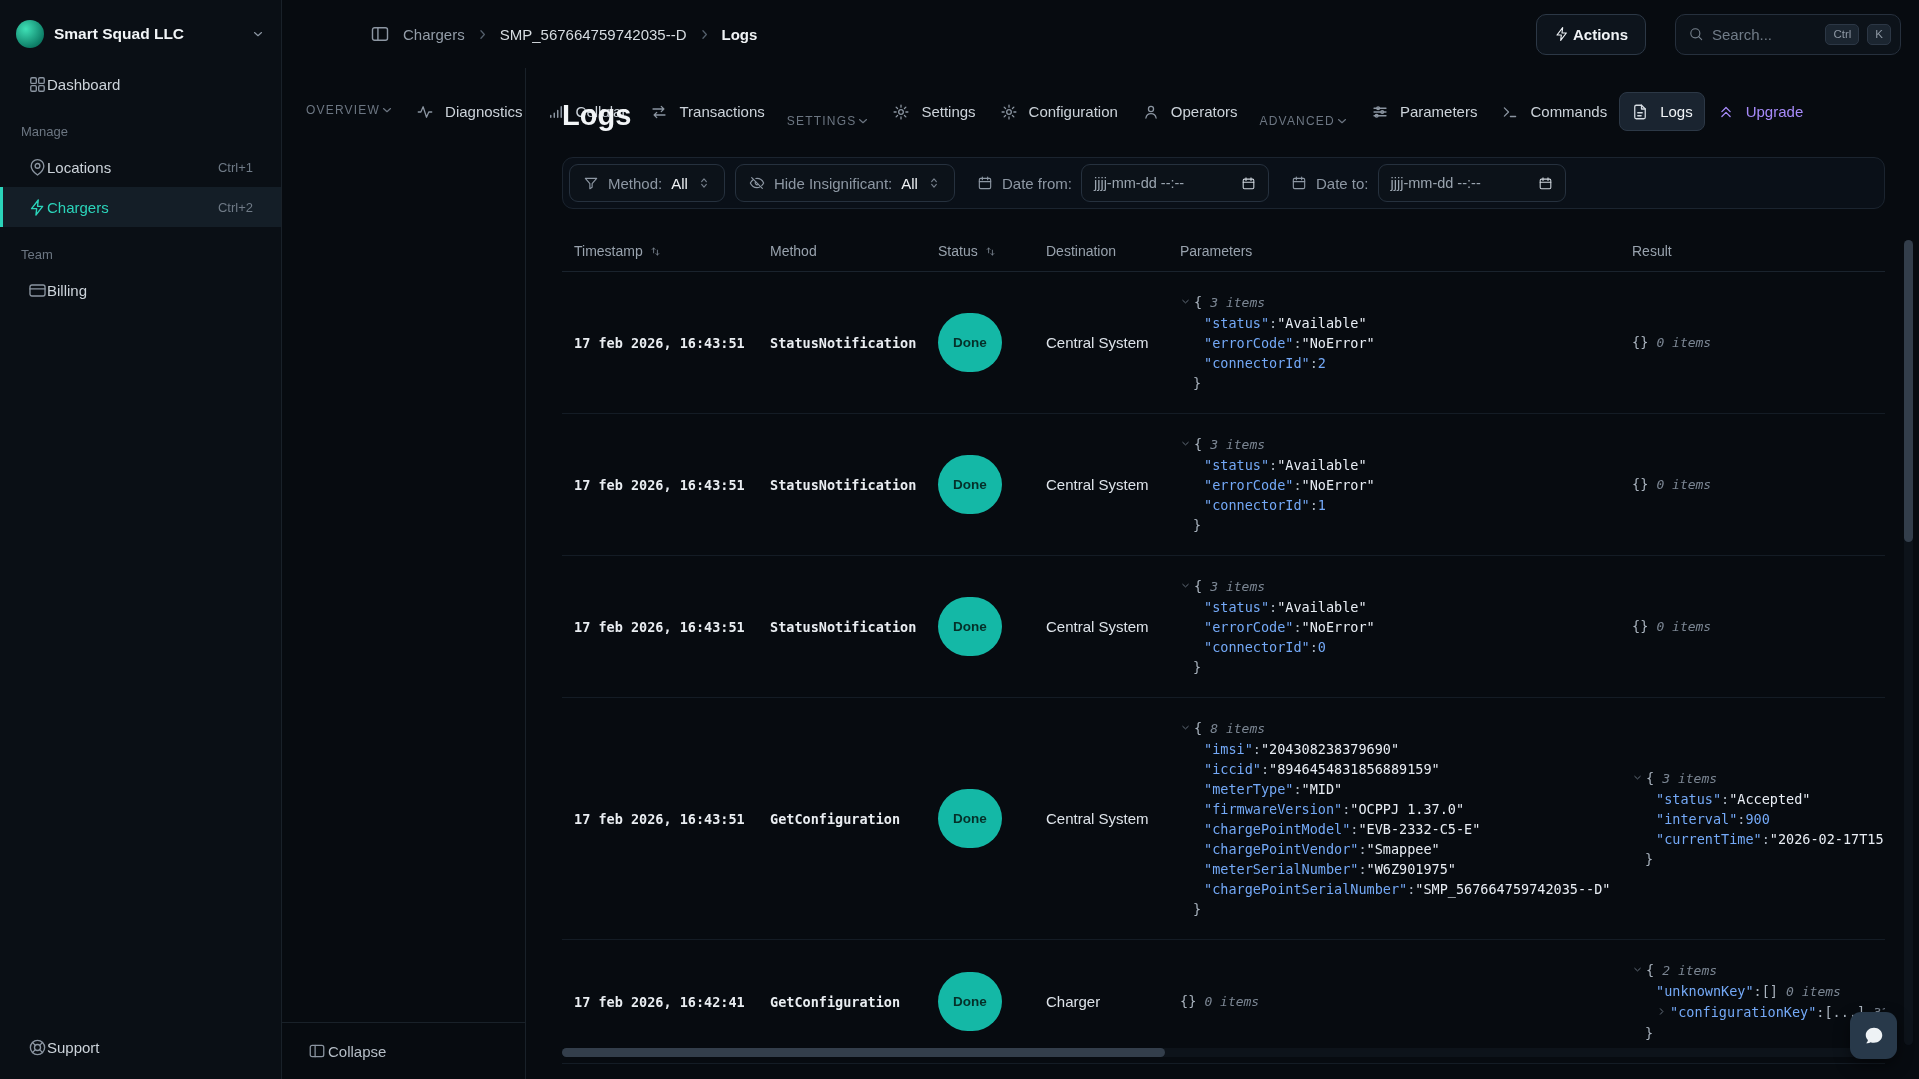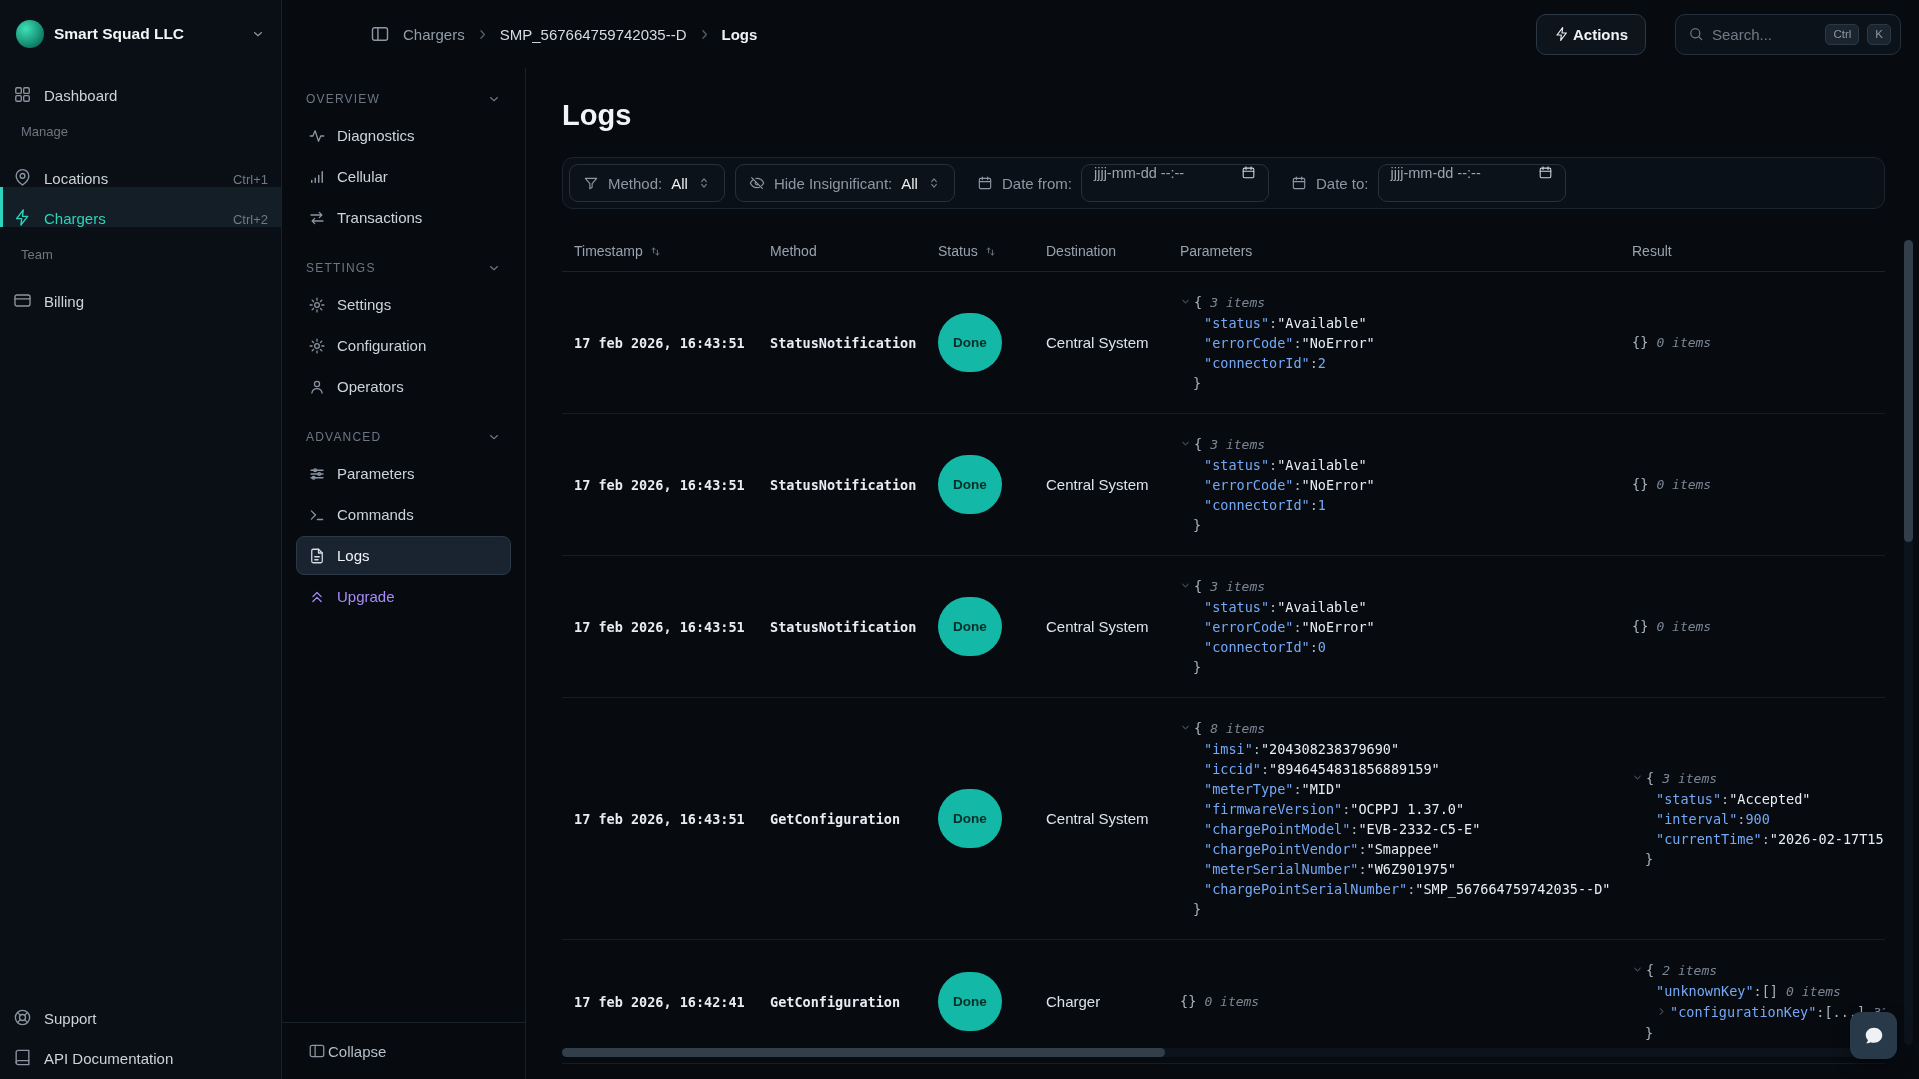--- a/index.html
+++ b/index.html
@@ -14,21 +14,21 @@
   .app{display:flex;width:100%;height:100%}
 
   
   .sidebar{width:282px;min-width:282px;background:#0a0f15;border-right:1px solid #192129;
     display:flex;flex-direction:column;padding:10px 0 12px}
   .org{display:flex;align-items:center;gap:10px;padding:10px 16px 16px;cursor:pointer}
   .logo{width:28px;height:28px;border-radius:50%;flex:none;
     background:radial-gradient(circle at 35% 32%,#3fe0b6,#0d7d66 72%,#085546)}
   .org-name{font-size:15.5px;font-weight:700;color:#f2f5f7;flex:1}
   .org .icon{color:#8d97a3}
-  .nav-item{display:flex;align-items:flex-end;gap:12px;height:40px;padding:0 13px;
+  .nav-item{display:flex;align-items:center;height:40px;padding:0 28px;
     color:#ccd3da;font-size:15px;cursor:pointer;position:relative}
   .nav-item .icon{width:19px;height:19px;color:#8b95a1}
   .nav-item.active{background:#141e27;color:var(--teal)}
   .nav-item.active .icon{color:var(--teal)}
   .nav-item.active::before{content:"";position:absolute;left:0;top:0;bottom:0;width:3px;background:var(--teal)}
   .shortcut{margin-left:auto;color:#6f7a86;font-size:13px}
   .sb-heading{padding:20px 21px 8px;color:#6c7682;font-size:13px}
   .sb-spacer{flex:1}
   .profile{display:flex;align-items:center;gap:10px;border-top:1px solid #192129;margin-top:10px;
     padding:13px 14px 4px;cursor:pointer}
@@ -58,21 +58,21 @@
     font-size:15px;font-family:inherit}
   .search input::placeholder{color:#717c88}
   .kbd{background:#1b2530;border:1px solid #2c3745;border-radius:5px;padding:2px 7px;
     font-size:11.5px;color:#8d97a3;line-height:15px}
 
   .content-row{flex:1;display:flex;min-height:0}
 
   
   .subnav{width:244px;min-width:244px;border-right:1px solid #192129;display:flex;flex-direction:column;
     padding:24px 14px 0}
-  #subnav-sections{display:flex;flex-direction:column}
+  #subnav-sections{display:flex;flex-direction:row}
   .sn-heading{display:flex;align-items:center;justify-content:space-between;padding:0 10px;
     margin:22px 0 10px;color:#6c7682;font-size:12px;letter-spacing:1.2px;cursor:pointer}
   #subnav-sections .sn-heading:first-child{margin-top:0}
   .sn-heading .icon{width:14px;height:14px;color:#6c7682}
   .sn-item{display:flex;align-items:center;gap:11px;height:39px;padding:0 11px;border-radius:8px;
     margin-bottom:2px;color:#ccd3da;font-size:15px;cursor:pointer;border:1px solid transparent}
   .sn-item .icon{color:#8b95a1}
   .sn-item.active{background:#1a2430;border-color:#2c3846;color:#f1f4f7}
   .sn-item.active .icon{color:#d6dce2}
   .sn-item.purple{color:var(--purple)}
@@ -86,21 +86,21 @@
   h1{font-size:29px;font-weight:700;color:#f2f5f7;margin:7px 0 25px}
   .filters{display:flex;align-items:center;gap:10px;border:1px solid #1b242f;background:#0a1018;
     border-radius:11px;padding:6px;margin-bottom:22px}
   .pill{display:flex;align-items:center;gap:9px;height:38px;padding:0 13px;border:1px solid #26313e;
     border-radius:9px;background:#0c1219;cursor:pointer}
   .pill .icon,.date-group > .icon{color:#8d97a3}
   .pl{color:#8d97a3;white-space:nowrap}
   .pv{color:#eef1f4;white-space:nowrap}
   .pill .updn{color:#77818d}
   .date-group{display:flex;align-items:center;gap:9px;padding-left:12px}
-  .date-input{display:flex;justify-content:space-between;gap:10px;width:188px;height:38px;
+  .date-input{display:flex;align-items:center;justify-content:space-between;gap:10px;width:188px;height:38px;
     padding:0 12px;border:1px solid #26313e;border-radius:9px;background:#0c1219;color:#9aa4af;
     font-size:14.5px;cursor:text}
   .date-input .icon{width:15px;height:15px;color:#cfd6dd}
 
   
   .logtable{width:100%;border-collapse:collapse;table-layout:fixed}
   th{text-align:left;font-size:14px;font-weight:500;color:#98a2ad;padding:12px;border-bottom:1px solid #1a232d;
     white-space:nowrap}
   .sorticon{display:inline-flex;width:13px;height:13px;vertical-align:-2px;margin-left:6px;color:#7b8591;cursor:pointer}
   .sorticon svg{width:100%;height:100%}
@@ -193,29 +193,20 @@
     <div id="sb-footer">
         <div class="nav-item">
           <span class="icon">
             <svg viewBox="0 0 24 24" fill="none" stroke="currentColor" stroke-width="1.7" stroke-linecap="round" stroke-linejoin="round">
               <circle cx="12" cy="12" r="9"></circle>
               <circle cx="12" cy="12" r="3.8"></circle>
               <path d="m5.7 5.7 3.6 3.6m5.4 5.4 3.6 3.6m0-12.6-3.6 3.6m-5.4 5.4-3.6 3.6"></path>
             </svg>
           </span>
           <span class="nav-label">Support</span>
-        </div>
-        <div class="nav-item">
-          <span class="icon">
-            <svg viewBox="0 0 24 24" fill="none" stroke="currentColor" stroke-width="1.7" stroke-linecap="round" stroke-linejoin="round">
-              <path d="M4 5.5A2.5 2.5 0 0 1 6.5 3H20v18H6.5A2.5 2.5 0 0 1 4 18.5z"></path>
-              <path d="M4 18.5A2.5 2.5 0 0 1 6.5 16H20"></path>
-            </svg>
-          </span>
-          <span class="nav-label">API Documentation</span>
         </div>
       </div>
   </aside>
 
   <div class="right-col">
 
     <header class="topbar">
       <span class="icon">
           <svg viewBox="0 0 24 24" fill="none" stroke="currentColor" stroke-width="1.7" stroke-linecap="round" stroke-linejoin="round">
             <rect x="3" y="4.5" width="18" height="15" rx="2.5"></rect>

